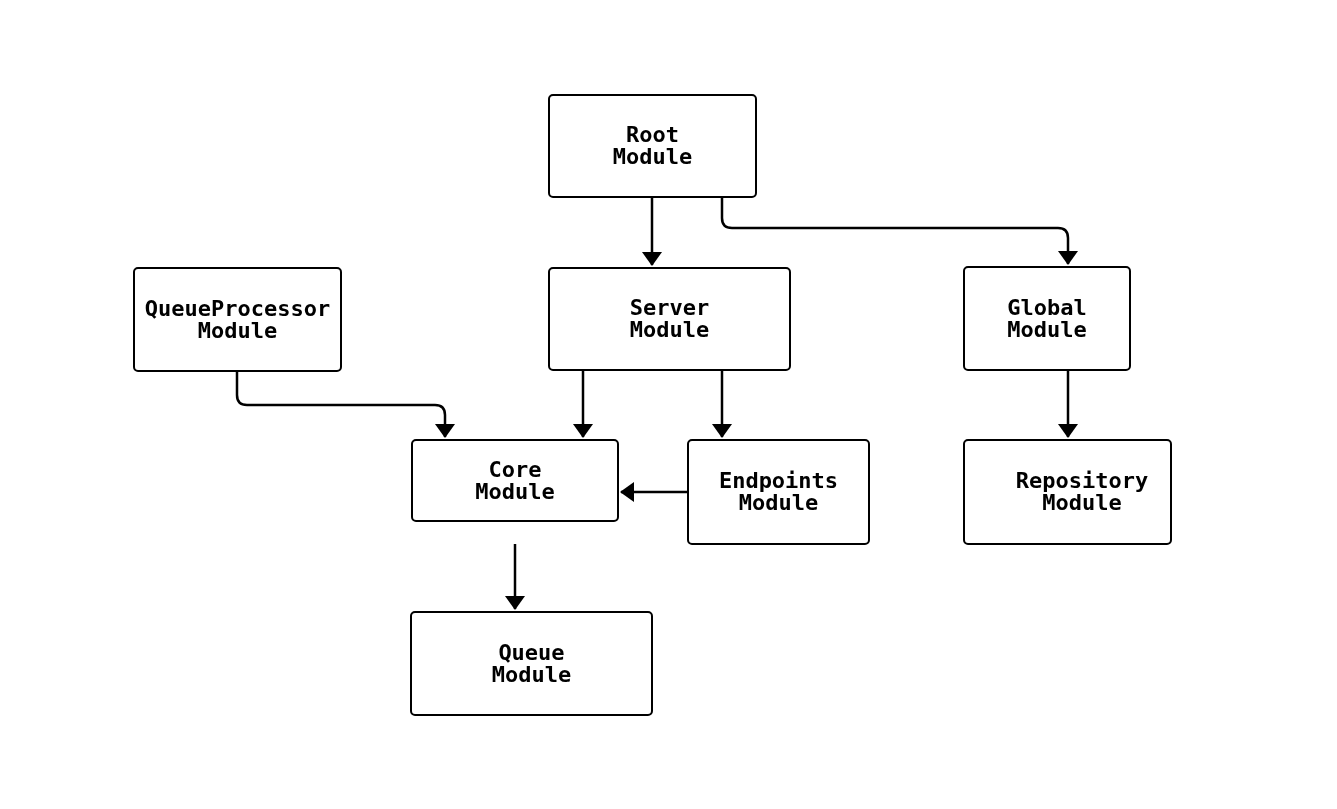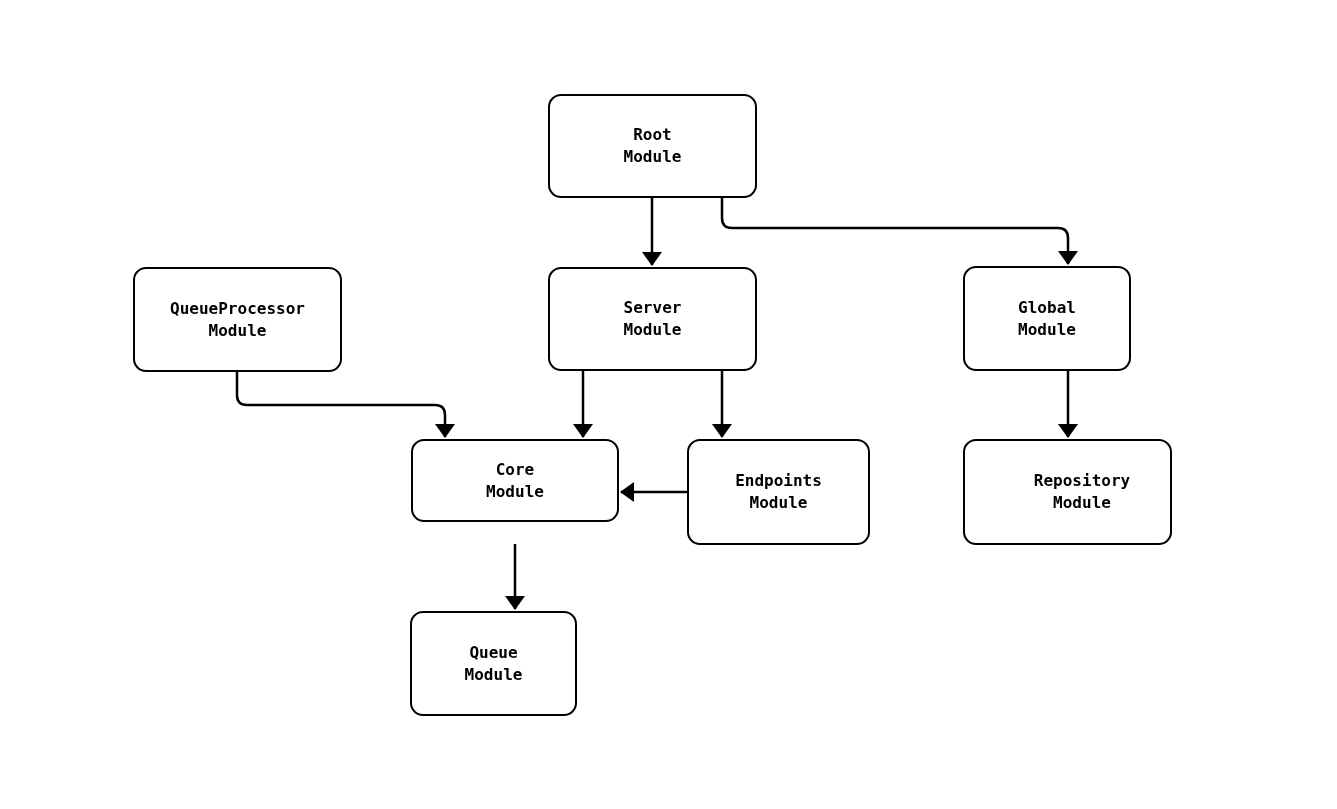--- a/index.html
+++ b/index.html
@@ -22,43 +22,43 @@
     height: 809px;
   }
   .node {
     position: absolute;
     box-sizing: border-box;
     display: flex;
     align-items: center;
     justify-content: center;
     background: #ffffff;
     border: 2.5px solid #000000;
-    border-radius: 13px;
+    border-radius: 5px;
     color: #000000;
     font-family: "DejaVu Sans Mono", "Liberation Mono", monospace;
     font-weight: bold;
-    font-size: 16px;
+    font-size: 22px;
     line-height: 22px;
     text-align: center;
     white-space: pre-line;
   }
   .edge {
     fill: none;
     stroke: #000000;
     stroke-width: 2.5px;
   }
   
   #n-root          { left: 548px; top:  94px; width: 209px; height: 104px; }
   #n-queueprocessor{ left: 133px; top: 267px; width: 209px; height: 105px; }
-  #n-server        { left: 548px; top: 267px; width: 209px; height: 104px; }
+  #n-server        { left: 548px; top: 267px; width: 243px; height: 104px; }
   #n-global        { left: 963px; top: 266px; width: 168px; height: 105px; }
   #n-core          { left: 411px; top: 439px; width: 208px; height: 83px; }
   #n-endpoints     { left: 687px; top: 439px; width: 183px; height: 106px; }
   #n-repository    { left: 963px; top: 439px; width: 209px; height: 106px; padding-left: 29px; }
-  #n-queue         { left: 410px; top: 611px; width: 167px; height: 105px; }
+  #n-queue         { left: 410px; top: 611px; width: 243px; height: 105px; }
 </style>
 </head>
 <body>
 
 <div id="canvas">
 
   <svg id="edges" viewBox="0 0 1337 809" xmlns="http://www.w3.org/2000/svg">
     <defs>
       <marker id="arrowhead" markerUnits="userSpaceOnUse" markerWidth="14" markerHeight="20" refX="13" refY="10" orient="auto">
         <path d="M0,0 L14,10 L0,20 Z" fill="#000000"></path>

